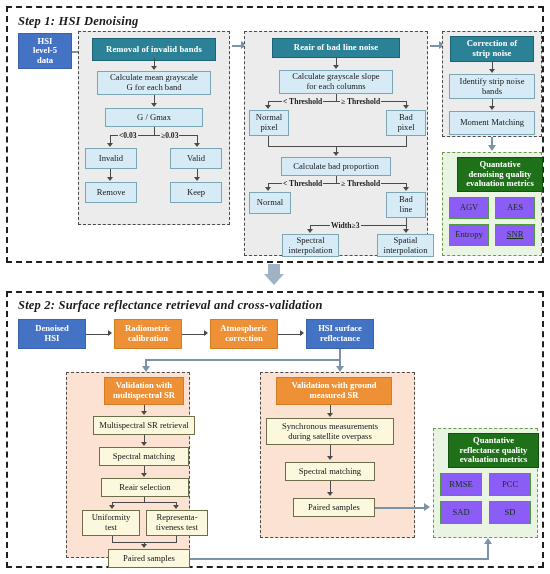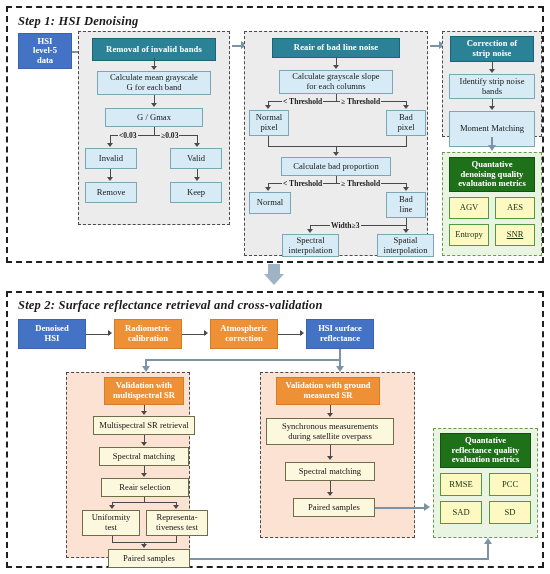--- a/index.html
+++ b/index.html
@@ -22,22 +22,22 @@
 
   
   .node{border:1px solid #7ba7b5;background:#d6ebf5;display:flex;
         align-items:center;justify-content:center;text-align:center;
         font-size:8.6px;line-height:1.12;padding:1px 2px;}
   .node.hdr{background:#2b8296;border-color:#1d6376;color:#ffffff;
         font-weight:bold;letter-spacing:.1px;}
   .node.blue{background:#4472c4;border-color:#3a63ab;color:#ffffff;font-weight:bold;}
   .node.orange{background:#ed9036;border-color:#d57c26;color:#ffffff;font-weight:bold;}
   .node.cream{background:#fbf8dd;border-color:#6d6d4a;color:#161616;font-weight:normal;}
-  .node.greenhdr{background:#1e7019;border-color:#145210;color:#ffffff;font-weight:bold;}
-  .node.greenmetric{background:#fef9c3;border-color:#4f9a3e;color:#14350f;}
+  .node.greenhdr{background:#1e7019;border-color:#145210;color:#ffffff;font-weight:bold;margin-left:8px;}
+  .node.greenmetric{background:#8b5cf6;border-color:#4f9a3e;color:#14350f;}
 
   
   .ln{background:#4a4a4a;}
   .lnv{width:1px;}
   .lnh{height:1px;}
   .ln-gray{background:#7b93a8;}
   .arrow-d{width:0;height:0;border-left:3.2px solid transparent;
       border-right:3.2px solid transparent;border-top:4.6px solid #4a4a4a;}
   .arrow-r{width:0;height:0;border-top:3.2px solid transparent;
       border-bottom:3.2px solid transparent;border-left:4.6px solid #4a4a4a;}
@@ -190,21 +190,21 @@
 <div class="abs ln lnv" style="left:492px;top:62px;height:9px;"></div>
 <div class="abs arrow-d" style="left:489.3px;top:69px;"></div>
 
 <div class="abs node" style="left:449px;top:74px;width:86px;height:25px;flex-direction:column;">
   <span>Identify strip noise</span>
   <span>bands</span>
 </div>
 <div class="abs ln lnv" style="left:492px;top:99px;height:9px;"></div>
 <div class="abs arrow-d" style="left:489.3px;top:106px;"></div>
 
-<div class="abs node" style="left:449px;top:111px;width:86px;height:36px;">Moment Matching</div>
+<div class="abs node" style="left:449px;top:111px;width:86px;height:24px;">Moment Matching</div>
 
 <div class="abs ln ln-gray lnv" style="left:491px;top:137px;width:2px;height:9px;"></div>
 <div class="abs arrow-d-g" style="left:488px;top:145px;"></div>
 
 <div class="abs sub-panel sub-green" style="left:442px;top:152px;width:100px;height:104px;"></div>
 
 <div class="abs node greenhdr" style="left:449px;top:157px;width:86px;height:35px;flex-direction:column;">
   <span>Quantative</span>
   <span>denoising quality</span>
   <span>evaluation metrics</span>
@@ -294,21 +294,21 @@
 <div class="abs ln lnv" style="left:112px;top:536px;height:6px;"></div>
 <div class="abs ln lnv" style="left:176px;top:536px;height:6px;"></div>
 <div class="abs ln lnh" style="left:112px;top:542px;width:65px;"></div>
 <div class="abs ln lnv" style="left:144px;top:542px;height:4px;"></div>
 <div class="abs arrow-d" style="left:141.3px;top:544px;"></div>
 
 <div class="abs node cream" style="left:108px;top:549px;width:82px;height:19px;">Paired samples</div>
 
 <div class="abs sub-panel sub-peach" style="left:260px;top:372px;width:155px;height:166px;"></div>
 
-<div class="abs node orange" style="left:276px;top:377px;width:104px;height:28px;flex-direction:column;">
+<div class="abs node orange" style="left:276px;top:377px;width:116px;height:28px;flex-direction:column;">
   <span>Validation with ground</span>
   <span>measured SR</span>
 </div>
 <div class="abs ln lnv" style="left:330px;top:405px;height:10px;"></div>
 <div class="abs arrow-d" style="left:327.3px;top:413px;"></div>
 
 <div class="abs node cream" style="left:266px;top:418px;width:128px;height:27px;flex-direction:column;">
   <span>Synchronous measurements</span>
   <span>during satellite overpass</span>
 </div>

